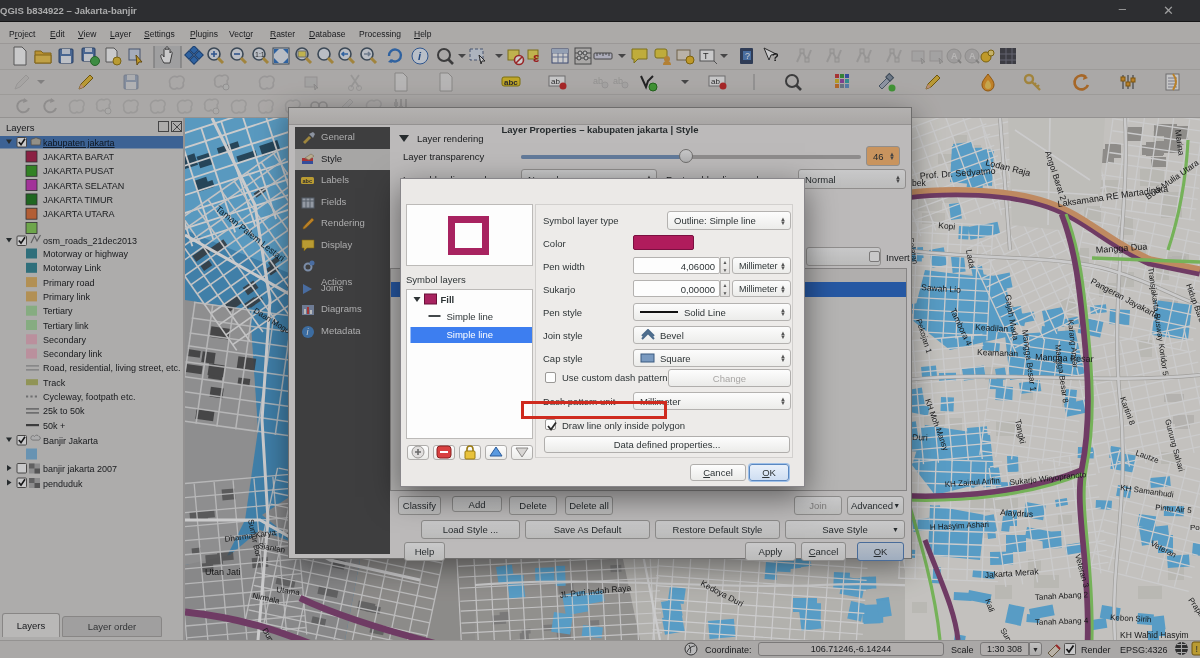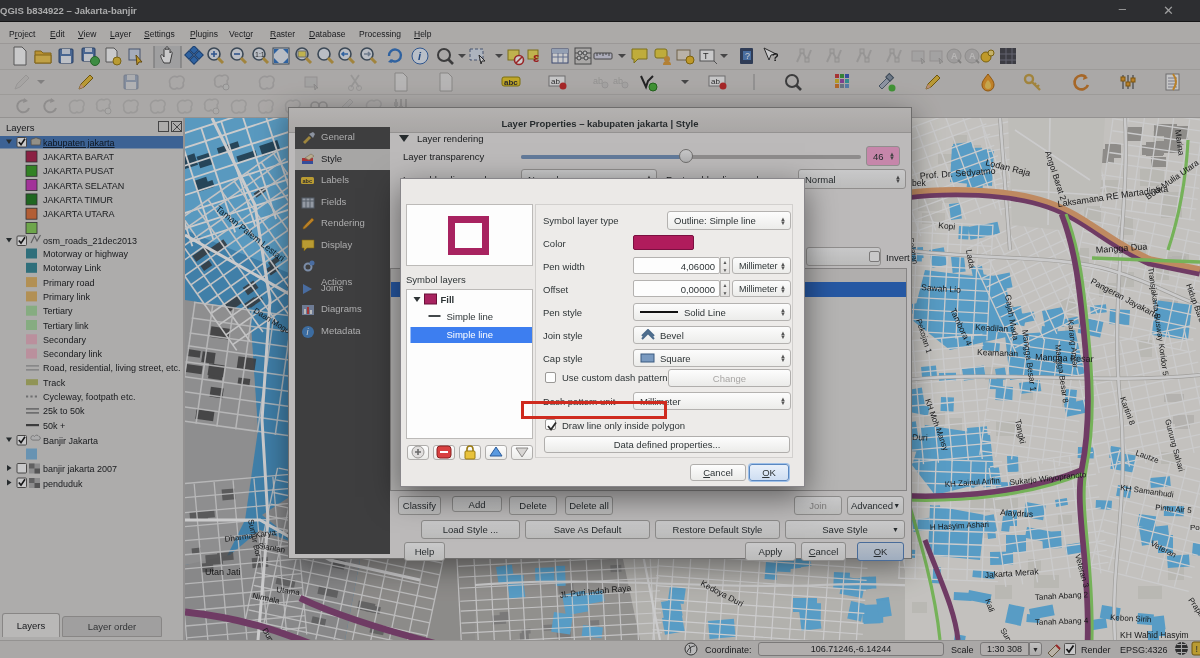--- a/index.html
+++ b/index.html
@@ -1362,21 +1362,21 @@
 <div class="abs" style="left:1120px;top:645px;font-size:9px;color:#1d1f21">EPSG:4326</div>
 <svg class="abs" style="left:1174px;top:641px" width="15" height="15">
     <circle cx="7.5" cy="7.5" r="6.5" fill="#3a3a3a"></circle>
     <path d="M1,7.5 h13 M7.5,1 v13 M3,3.5 h9 M3,11.5 h9" stroke="#d0d0d0"></path>
   </svg>
 <svg class="abs" style="left:1191px;top:641px" width="15" height="15">
     <rect x="1" y="1" width="13" height="13" rx="2" fill="#e8c23c" stroke="#8a6a10"></rect>
     <text x="4.5" y="11" font-size="9" fill="#333">!</text>
   </svg>
 <div class="abs" style="left:288px;top:107px;width:624px;height:452px;background:#eceae8;border:1px solid #8a8886;box-shadow:0 8px 28px rgba(0,0,0,0.45)">
-<div style="position:absolute;left:0;top:0;width:100%;height:25px;background:linear-gradient(#e2dfdc,#d4d1ce);border-bottom:1px solid #bab7b4;text-align:center;font-size:9.5px;font-weight:bold;color:#2e3436;padding-top:10px">Layer Properties – kabupaten jakarta | Style</div>
+<div style="position:absolute;left:0;top:0;width:100%;height:14px;background:linear-gradient(#e2dfdc,#d4d1ce);border-bottom:1px solid #bab7b4;text-align:center;font-size:9.5px;font-weight:bold;color:#2e3436;padding-top:16px">Layer Properties – kabupaten jakarta | Style</div>
 <div style="position:absolute;left:6px;top:19px;width:95px;height:427px;background:#4d4d4d"></div>
 <svg style="position:absolute;left:12px;top:22.0px" width="14" height="16" viewBox="0 0 14 16">
       <path d="M2,12 l6,-6 l2,2 l-6,6 z" fill="#c8a84a"></path>
       <path d="M8,4 l4,-2 l2,2 l-2,4 z" fill="#b0b8c8"></path>
     </svg>
 <div style="position:absolute;left:32px;top:23.0px;font-size:9.5px;color:#d8d8d8">General</div>
 <div style="position:absolute;left:6px;top:40.5px;width:95px;height:21.5px;background:#d2d0ce"></div>
 <svg style="position:absolute;left:12px;top:43.5px" width="14" height="16" viewBox="0 0 14 16">
       <rect x="1" y="6" width="11" height="3" fill="#d04040"></rect>
       <rect x="1" y="9" width="11" height="3" fill="#4060c0"></rect>
@@ -1423,21 +1423,21 @@
     </svg>
 <div style="position:absolute;left:32px;top:216.5px;font-size:9.5px;color:#d8d8d8">Metadata</div>
 <svg style="position:absolute;left:108px;top:24px" width="16" height="12">
       <path d="M2,3 l10,0 l-5,7 z" fill="#2e3436"></path>
     </svg>
 <div style="position:absolute;left:128px;top:25px;font-size:9.5px;color:#1d1f21">Layer rendering</div>
 <div style="position:absolute;left:114px;top:43px;font-size:9.5px;color:#1d1f21">Layer transparency</div>
 <div style="position:absolute;left:232px;top:47px;width:340px;height:4px;background:#b2b0ae;border-radius:2px"></div>
 <div style="position:absolute;left:232px;top:47px;width:163px;height:4px;background:#7a99c0;border-radius:2px"></div>
 <div style="position:absolute;left:390px;top:41px;width:14px;height:14px;background:linear-gradient(#fbfbfb,#dddddd);border:1px solid #8a8886;border-radius:7px"></div>
-<div class="combo" style="left:577px;top:38px;width:34px;height:20px;background:#f9a8d4">46<div class="spin">▲<br>▼</div></div>
+<div class="combo" style="left:577px;top:38px;width:34px;height:20px;background:#fdba74">46<div class="spin">▲<br>▼</div></div>
 <div style="position:absolute;left:114px;top:66px;font-size:9.5px;color:#1d1f21">Layer blending mode</div>
 <div class="combo" style="left:232px;top:61px;width:136px;height:20px">Normal<div class="spin">▲<br>▼</div></div>
 <div style="position:absolute;left:377px;top:66px;font-size:9.5px;color:#1d1f21">Feature blending mode</div>
 <div class="combo" style="left:509px;top:61px;width:108px;height:20px">Normal<div class="spin">▲<br>▼</div></div>
 <div class="combo" style="left:517px;top:139px;width:75px;height:19px">
       <div class="spin">▲<br>▼</div>
     </div>
 <div class="cb" style="left:580px;top:143px"></div>
 <div style="position:absolute;left:597px;top:144px;font-size:9.5px;color:#1d1f21">Invert</div>
 <div style="position:absolute;left:101px;top:160px;width:517px;height:223px;background:#e4e2e0;border:1px solid #a8a6a4"></div>
@@ -1498,21 +1498,21 @@
     </svg>
 <div style="position:absolute;left:134px;top:25px;width:258px;height:254px;border:1px solid #d2d0ce;background:#edebe9"></div>
 <div style="position:absolute;left:142px;top:36px;font-size:9.5px;color:#2e3436">Symbol layer type</div>
 <div class="combo" style="left:266px;top:32px;width:124px;height:19px">Outline: Simple line<div class="spin">▲<br>▼</div></div>
 <div style="position:absolute;left:142px;top:59px;font-size:9.5px;color:#2e3436">Color</div>
 <div style="position:absolute;left:232px;top:56px;width:61px;height:15px;background:#b01c5c;border:1px solid #7a1040;border-radius:2px"></div>
 <div style="position:absolute;left:142px;top:82px;font-size:9.5px;color:#2e3436">Pen width</div>
 <div style="position:absolute;left:232px;top:78px;width:87px;height:17px;background:#fdfdfd;border:1px solid #b4b2b0;border-radius:2px;font-size:9.5px;color:#2e3436;text-align:right;padding:3px 4px 0 0">4,06000</div>
 <div style="position:absolute;left:319px;top:78px;width:10px;height:17px;background:linear-gradient(#f6f6f4,#e2e0de);border:1px solid #b4b2b0;font-size:5px;color:#555;text-align:center;line-height:8px">▲<br>▼</div>
 <div class="combo" style="left:331px;top:78px;width:59px;height:17px;font-size:9px">Millimeter<div class="spin">▲<br>▼</div></div>
-<div style="position:absolute;left:142px;top:105px;font-size:9.5px;color:#2e3436">Offset</div>
+<div style="position:absolute;left:142px;top:105px;font-size:9.5px;color:#2e3436">Sukarjo</div>
 <div style="position:absolute;left:232px;top:101px;width:87px;height:17px;background:#fdfdfd;border:1px solid #b4b2b0;border-radius:2px;font-size:9.5px;color:#2e3436;text-align:right;padding:3px 4px 0 0">0,00000</div>
 <div style="position:absolute;left:319px;top:101px;width:10px;height:17px;background:linear-gradient(#f6f6f4,#e2e0de);border:1px solid #b4b2b0;font-size:5px;color:#555;text-align:center;line-height:8px">▲<br>▼</div>
 <div class="combo" style="left:331px;top:101px;width:59px;height:17px;font-size:9px">Millimeter<div class="spin">▲<br>▼</div></div>
 <div style="position:absolute;left:142px;top:128px;font-size:9.5px;color:#2e3436">Pen style</div>
 <div class="combo" style="left:232px;top:124px;width:158px;height:18px"><span style="display:inline-block;width:38px;height:2.5px;background:#111;margin-right:6px"></span>Solid Line<div class="spin">▲<br>▼</div></div>
 <div style="position:absolute;left:142px;top:151px;font-size:9.5px;color:#2e3436">Join style</div>
 <div class="combo" style="left:232px;top:147px;width:158px;height:18px"><svg width="16" height="12" style="margin-right:4px">
         <path d="M2,10 l6,-6 l6,6 M2,7 l6,-6 l6,6" fill="none" stroke="#4a6a8a" stroke-width="2"></path>
       </svg>Bevel<div class="spin">▲<br>▼</div></div>
 <div style="position:absolute;left:142px;top:174px;font-size:9.5px;color:#2e3436">Cap style</div>

